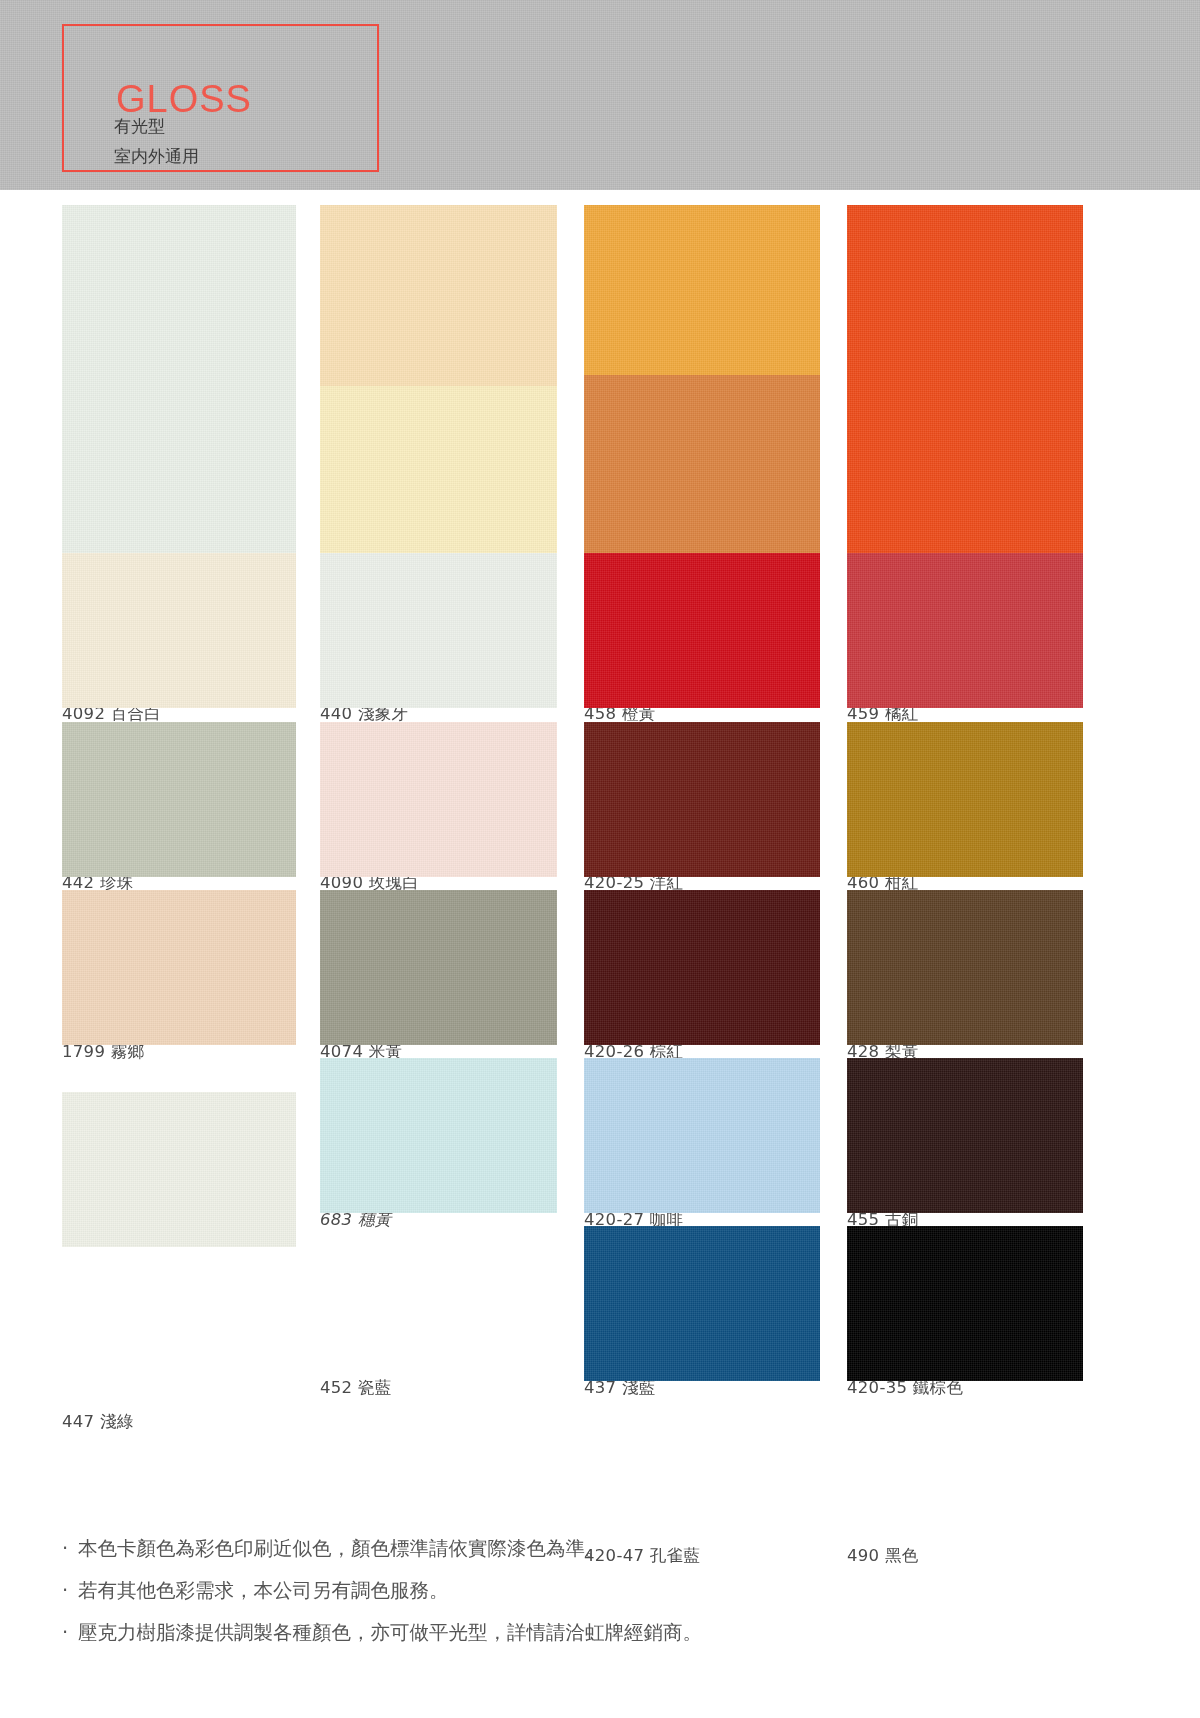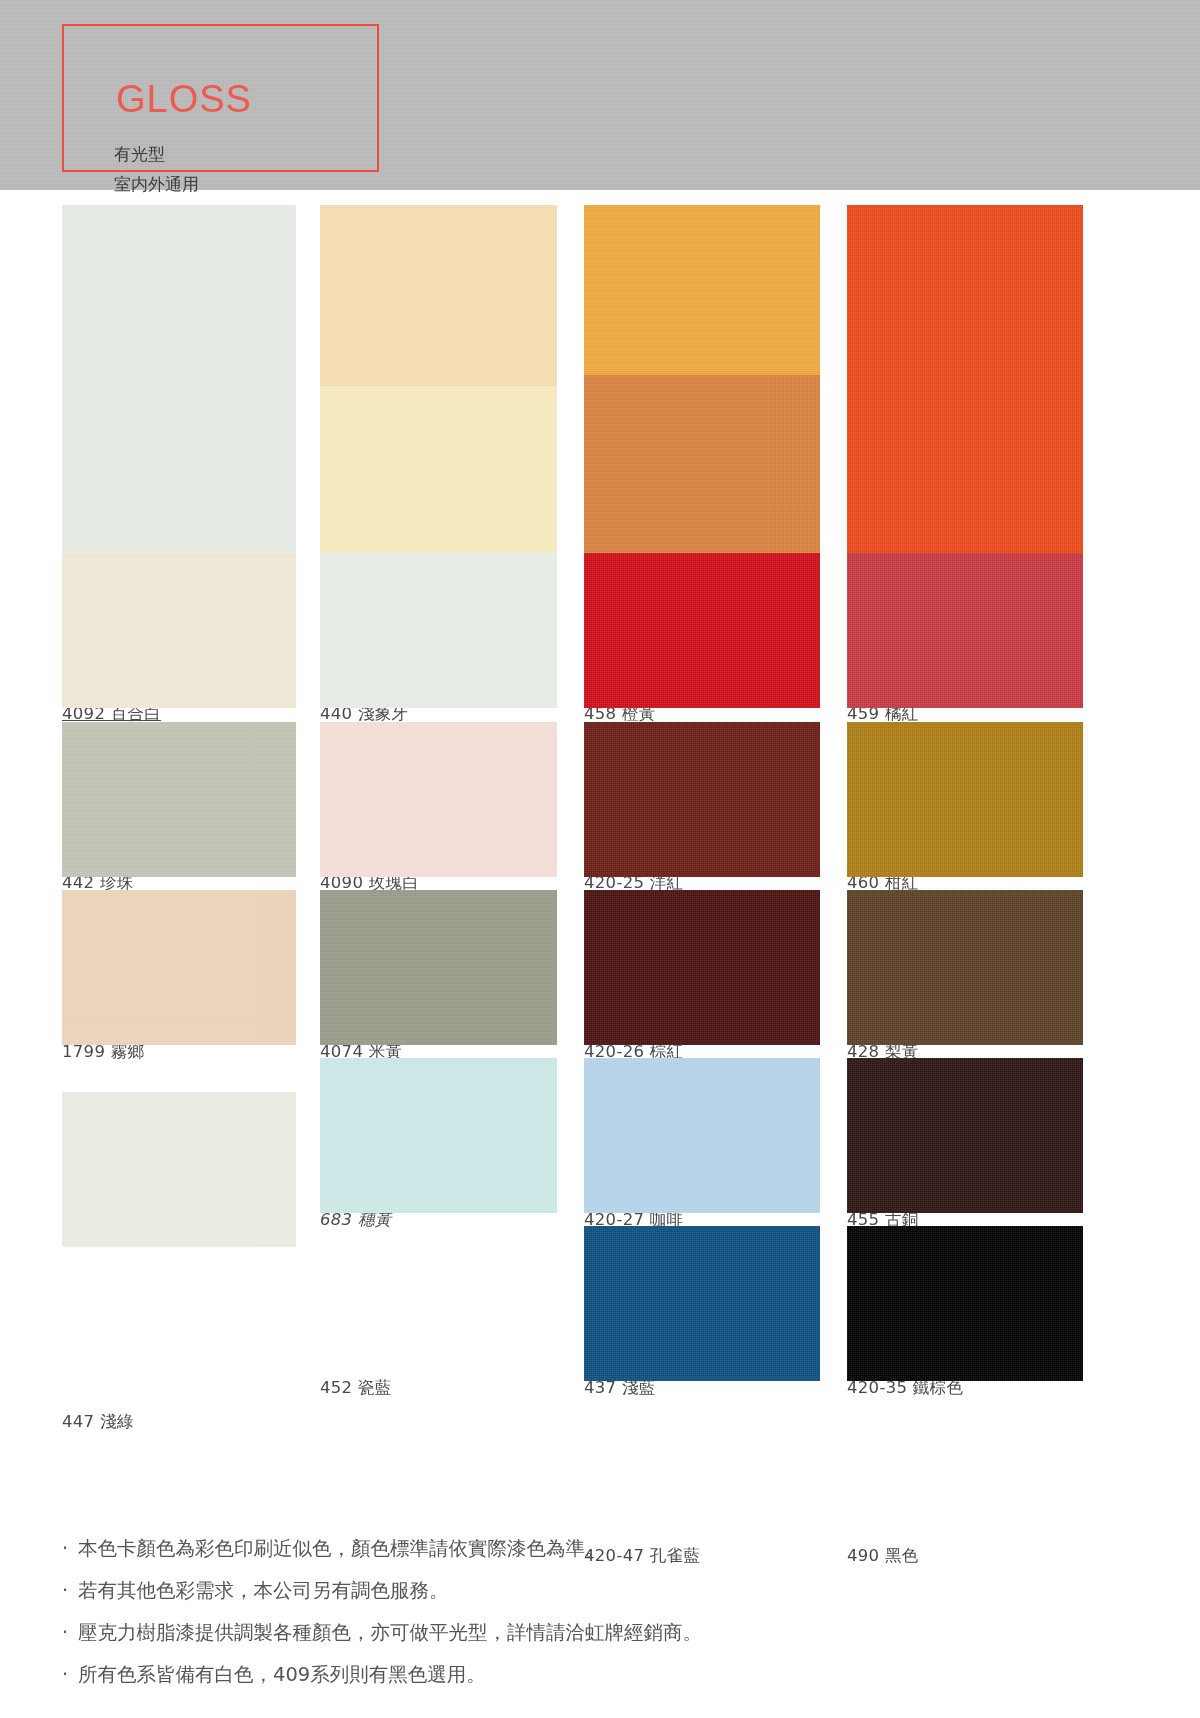--- a/index.html
+++ b/index.html
@@ -48,21 +48,20 @@
     font-family: "Liberation Sans", "DejaVu Sans", sans-serif;
     margin-top: 28px;
   }
   .header-sub {
     position: absolute;
     left: 50px;
     font-size: 17px;
     line-height: 17px;
     color: #3c3c3c;
     font-family: "DejaVu Sans", "Liberation Sans", sans-serif;
-    margin-top: 28px;
   }
   #header-sub-1 { top: 92px; }
   #header-sub-2 { top: 122px; }
 
   
   #grid {
     position: absolute;
     left: 0;
     top: 190px;
     width: 1200px;
@@ -120,21 +119,21 @@
   <div id="header-box">
     <div id="gloss-title">GLOSS</div>
     <div id="header-sub-1" class="header-sub">有光型</div>
     <div id="header-sub-2" class="header-sub">室内外通用</div>
   </div>
 </div>
 
 <div id="grid">
     <div class="swatch-cell" style="left: 62px; top: 15px; width: 234px; height: 525px;">
       <div class="swatch" style="height: 490px; background-color: rgb(233, 239, 231);"></div>
-      <div class="swatch-label" style="top: 501px; text-decoration: underline;">4092  百合白</div>
+      <div class="swatch-label" style="top: 501px;">4092  百合白</div>
     </div>
     <div class="swatch-cell" style="left: 320px; top: 15px; width: 237px; height: 357px;">
       <div class="swatch" style="height: 320px; background-color: rgb(248, 223, 180);"></div>
       <div class="swatch-label" style="top: 333px;">422  象牙</div>
     </div>
     <div class="swatch-cell" style="left: 320px; top: 196px; width: 237px; height: 344px;">
       <div class="swatch" style="height: 309px; background-color: rgb(249, 237, 191);"></div>
       <div class="swatch-label" style="top: 320px;">440  淺象牙</div>
     </div>
     <div class="swatch-cell" style="left: 584px; top: 15px; width: 236px; height: 357px;">
@@ -220,14 +219,13 @@
     <div class="swatch-cell" style="left: 847px; top: 1036px; width: 236px; height: 346px;">
       <div class="swatch" style="height: 155px; background-color: rgb(0, 0, 0);"></div>
       <div class="swatch-label" style="top: 322px;">490  黑色</div>
     </div>
   </div>
 
 <div id="footer-notes">
     <div class="note-line">本色卡顏色為彩色印刷近似色，顏色標準請依實際漆色為準。</div>
     <div class="note-line">若有其他色彩需求，本公司另有調色服務。</div>
     <div class="note-line">壓克力樹脂漆提供調製各種顏色，亦可做平光型，詳情請洽虹牌經銷商。</div>
-    <div class="note-line">所有色系皆備有白色，409系列則有黑色選用。</div>
   </div>
 
 </body></html>

